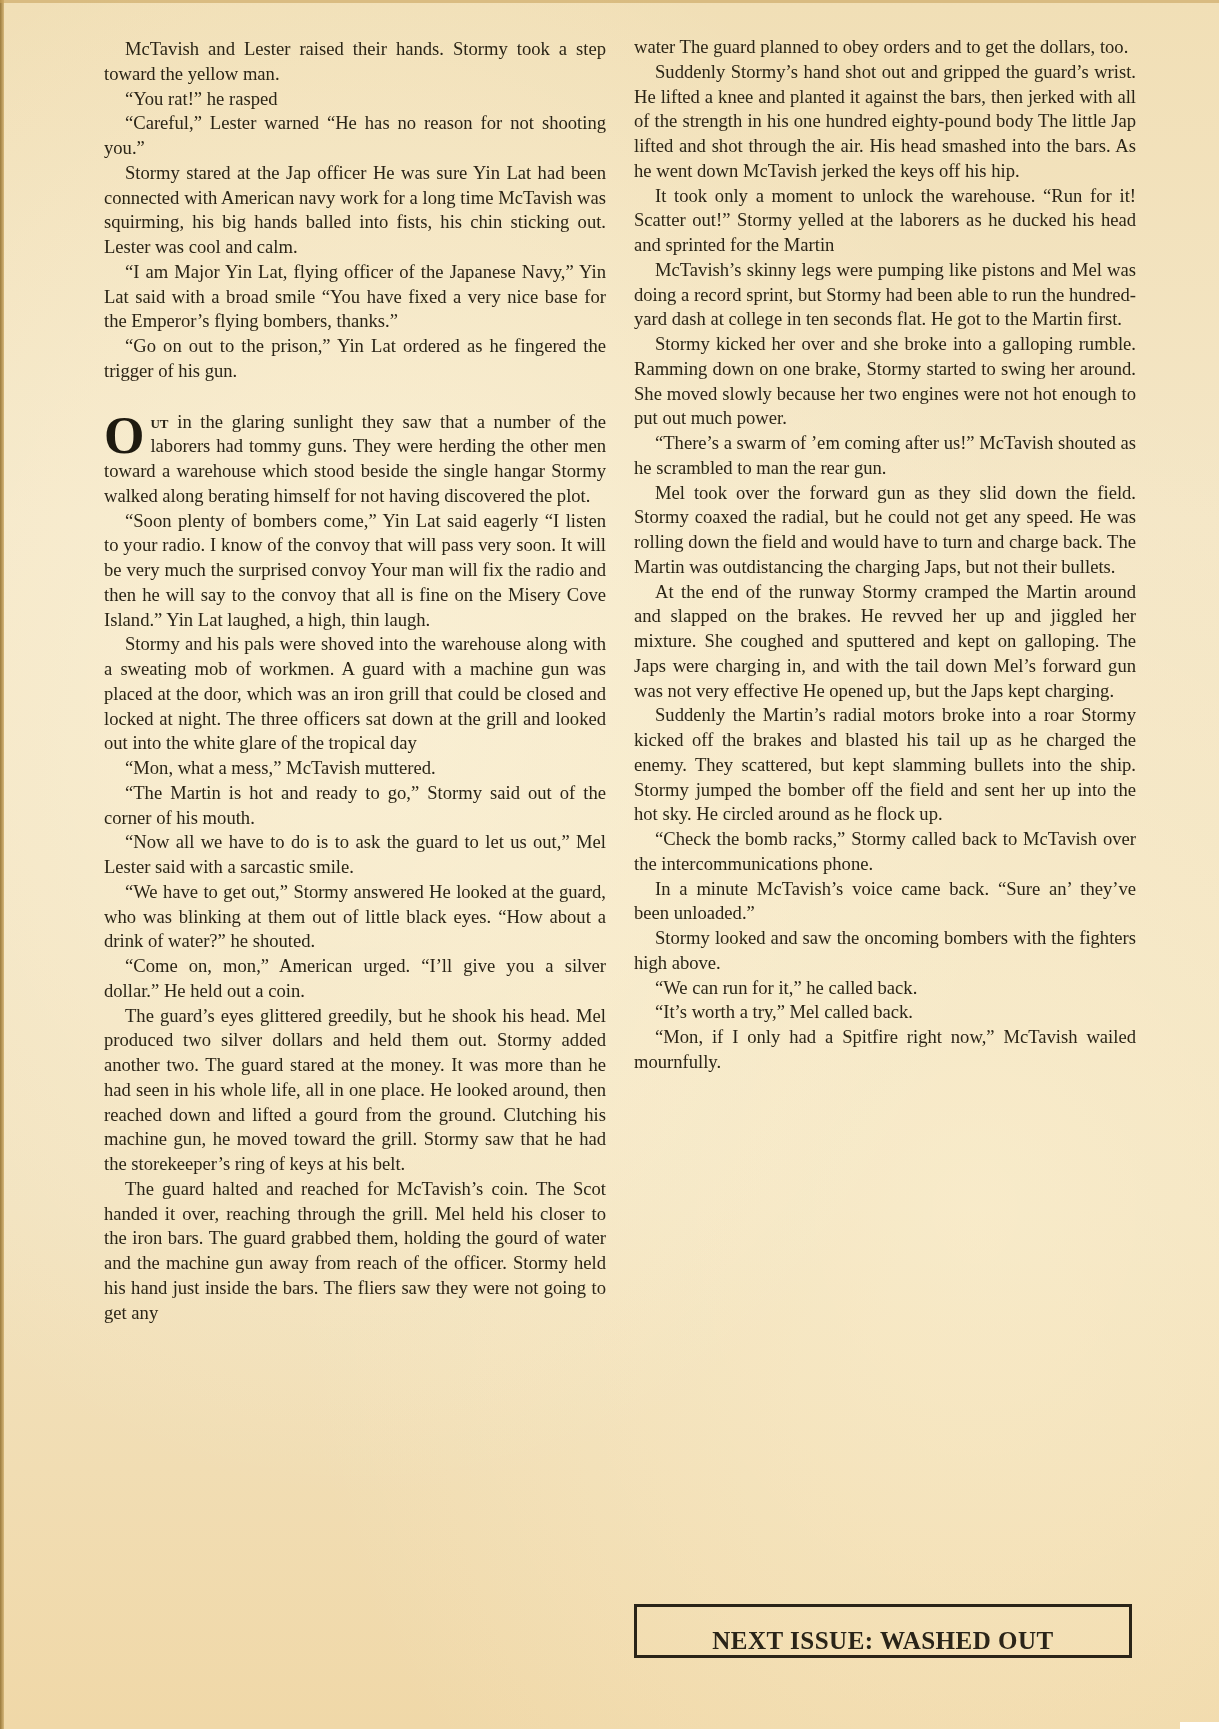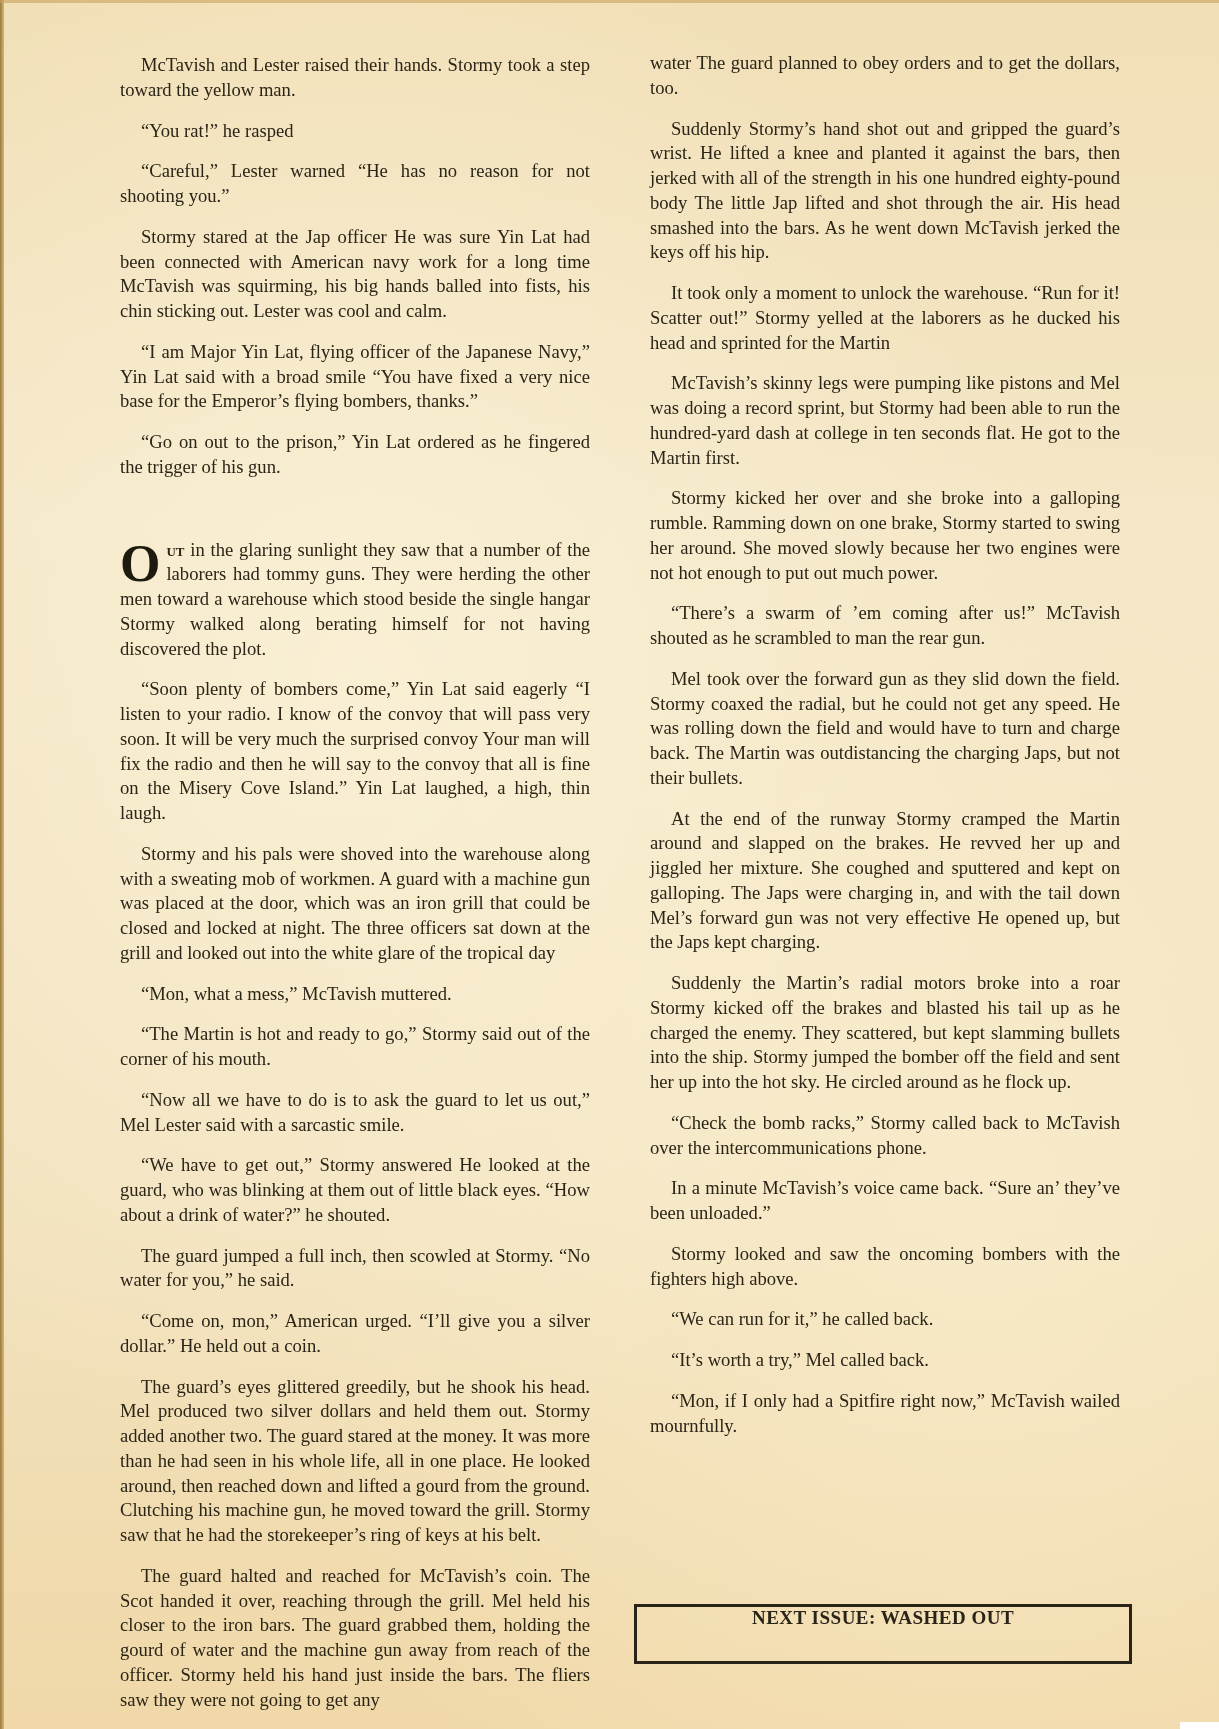--- a/index.html
+++ b/index.html
@@ -33,44 +33,44 @@
     width: 502px;
     font-size: 18.6px;
     line-height: 24.75px;
     color: #2b2517;
     text-align: justify;
     hyphens: none;
   }
   .col-left { left: 104px; }
   .col-right { left: 634px; top: 35px; }
   .para {
-    margin: 16px;
+    margin: 0;
     text-indent: 21px;
   }
   .para.no-indent { text-indent: 0; }
   .gap { height: 26px; }
   .dropcap-para { text-indent: 0; }
   .dropcap {
     float: left;
     font-size: 52px;
     line-height: 44px;
     margin: 4px 6px 0 0;
     font-weight: bold;
     color: #1e1a10;
   }
   .smallcaps { font-variant: small-caps; text-transform: lowercase; font-weight: bold; }
   .next-box {
     position: absolute;
     left: 634px; top: 1604px;
-    width: 498px; height: 60px;
+    width: 498px; height: 54px;
     border: 3px solid #2a2418;
     box-sizing: border-box;
-    display: flex; align-items: flex-start; justify-content: center;
+    display: flex; align-items: flex-end; justify-content: center;
     font-family: "Liberation Serif", "DejaVu Serif", serif;
-    font-size: 19px; font-weight: bold; letter-spacing: 0.5px;
+    font-size: 25px; font-weight: bold; letter-spacing: 0.5px;
     color: #2a2418;
   }
 </style>
 </head>
 <body>
 
 <div class="page">
   <div class="left-edge"></div>
   <div class="top-edge"></div>
   <div class="bottom-white"></div>
@@ -83,21 +83,20 @@
     <p class="para">“I am Major Yin Lat, flying officer of the Japanese Navy,” Yin Lat said with a broad smile “You have fixed a very nice base for the Emperor’s flying bombers, thanks.”</p>
     <p class="para">“Go on out to the prison,” Yin Lat ordered as he fingered the trigger of his gun.</p>
     <div class="gap"></div>
     <p class="para dropcap-para"><span class="dropcap">O</span><span class="smallcaps">ut</span><span> in the glaring sunlight they saw that a number of the laborers had tommy guns. They were herding the other men toward a warehouse which stood beside the single hangar Stormy walked along berating himself for not having discovered the plot.</span></p>
     <p class="para">“Soon plenty of bombers come,” Yin Lat said eagerly “I listen to your radio. I know of the convoy that will pass very soon. It will be very much the surprised convoy Your man will fix the radio and then he will say to the convoy that all is fine on the Misery Cove Island.” Yin Lat laughed, a high, thin laugh.</p>
     <p class="para">Stormy and his pals were shoved into the warehouse along with a sweating mob of workmen. A guard with a machine gun was placed at the door, which was an iron grill that could be closed and locked at night. The three officers sat down at the grill and looked out into the white glare of the tropical day</p>
     <p class="para">“Mon, what a mess,” McTavish muttered.</p>
     <p class="para">“The Martin is hot and ready to go,” Stormy said out of the corner of his mouth.</p>
     <p class="para">“Now all we have to do is to ask the guard to let us out,” Mel Lester said with a sarcastic smile.</p>
     <p class="para">“We have to get out,” Stormy answered He looked at the guard, who was blinking at them out of little black eyes. “How about a drink of water?” he shouted.</p>
-    <p class="para">The guard jumped a full inch, then scowled at Stormy. “No water for you,” he said.</p>
     <p class="para">“Come on, mon,” American urged. “I’ll give you a silver dollar.” He held out a coin.</p>
     <p class="para">The guard’s eyes glittered greedily, but he shook his head. Mel produced two silver dollars and held them out. Stormy added another two. The guard stared at the money. It was more than he had seen in his whole life, all in one place. He looked around, then reached down and lifted a gourd from the ground. Clutching his machine gun, he moved toward the grill. Stormy saw that he had the storekeeper’s ring of keys at his belt.</p>
     <p class="para">The guard halted and reached for McTavish’s coin. The Scot handed it over, reaching through the grill. Mel held his closer to the iron bars. The guard grabbed them, holding the gourd of water and the machine gun away from reach of the officer. Stormy held his hand just inside the bars. The fliers saw they were not going to get any</p>
   </div>
 
   <div class="column col-right">
     <p class="para no-indent">water The guard planned to obey orders and to get the dollars, too.</p>
     <p class="para">Suddenly Stormy’s hand shot out and gripped the guard’s wrist. He lifted a knee and planted it against the bars, then jerked with all of the strength in his one hundred eighty-pound body The little Jap lifted and shot through the air. His head smashed into the bars. As he went down McTavish jerked the keys off his hip.</p>
     <p class="para">It took only a moment to unlock the warehouse. “Run for it! Scatter out!” Stormy yelled at the laborers as he ducked his head and sprinted for the Martin</p>
     <p class="para">McTavish’s skinny legs were pumping like pistons and Mel was doing a record sprint, but Stormy had been able to run the hundred-yard dash at college in ten seconds flat. He got to the Martin first.</p>

